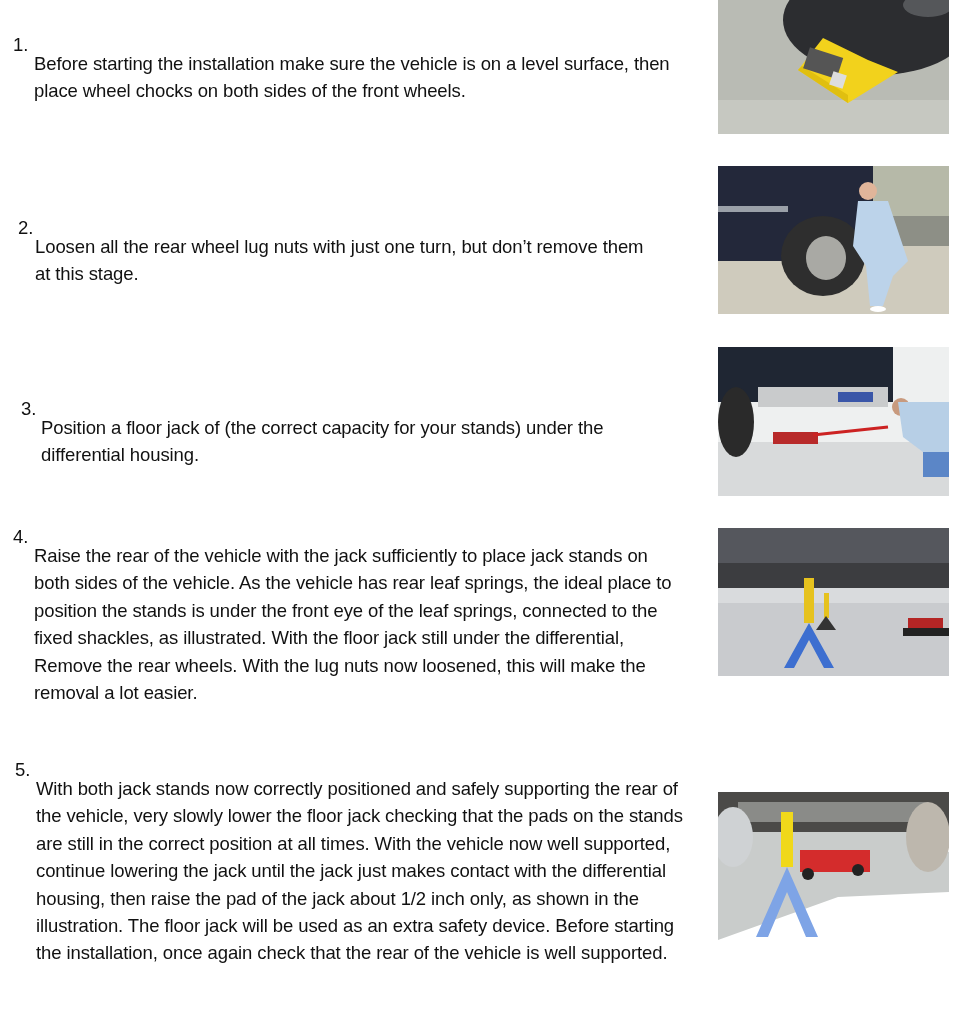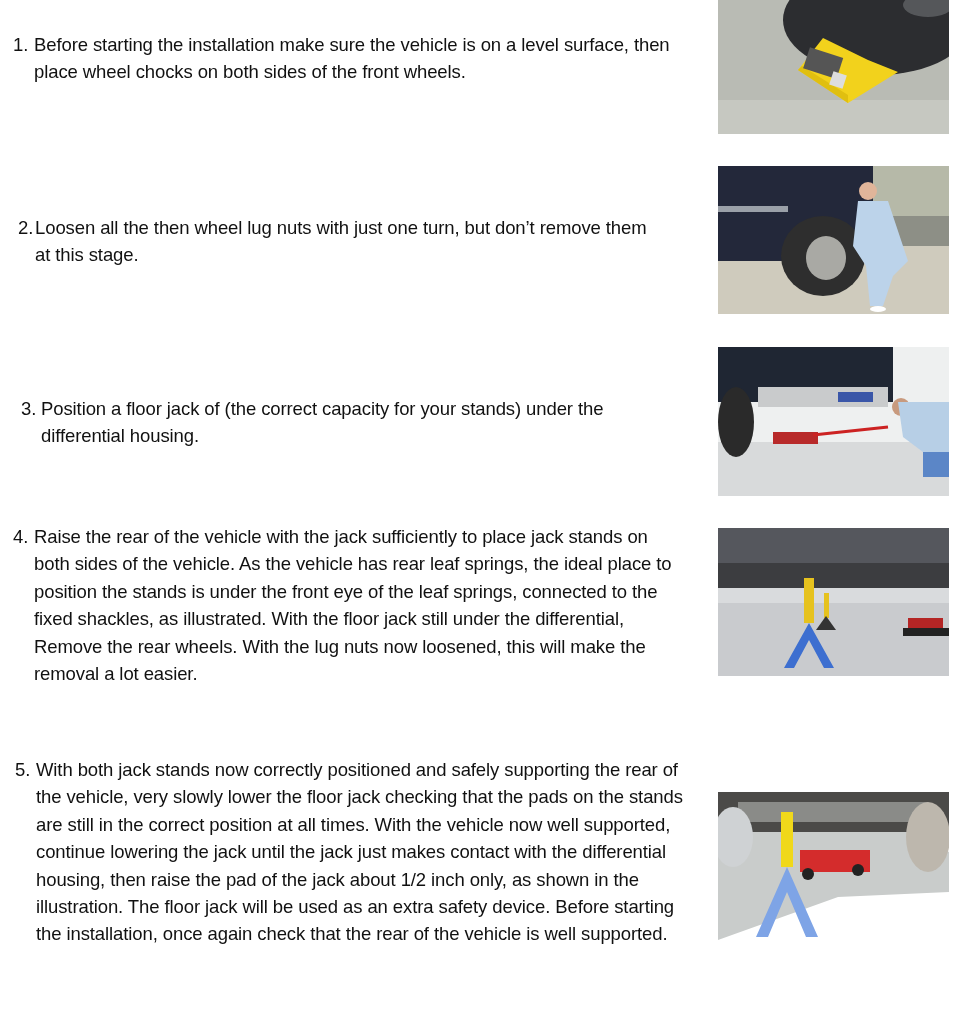--- a/index.html
+++ b/index.html
@@ -1,19 +1,19 @@
 <!DOCTYPE html>
 <html><head>
 <meta charset="utf-8">
 <style>
   html,body{margin:0;padding:0;background:#ffffff;}
   body{width:967px;height:1009px;position:relative;overflow:hidden;font-family:"Liberation Sans",sans-serif;color:#111;}
   .step{position:absolute;font-size:18.5px;line-height:27.4px;letter-spacing:-0.1px;}
   .step .num{position:absolute;left:0;top:0;}
-  .step .txt{display:block;}
+  .step .txt{display:block;margin-top:19px;}
   .photo{position:absolute;left:718px;width:231px;overflow:hidden;}
   .photo svg{display:block;width:100%;height:100%;}
 </style>
 </head>
 <body>
 
 <div class="step" style="left:13px;top:31px;width:660px;">
   <span class="num">1.</span>
   <span class="txt" style="padding-left:21px;">Before starting the installation make sure the vehicle is on a level surface, then place wheel chocks on both sides of the front wheels.</span>
 </div>
@@ -25,21 +25,21 @@
     <ellipse cx="210" cy="5" rx="25" ry="12" fill="#55575a"></ellipse>
     <polygon points="80,70 105,38 150,60 180,72 130,103" fill="#f2d21c"></polygon>
     <polygon points="80,70 130,103 130,95 84,66" fill="#e0bf10"></polygon>
     <rect x="88" y="52" width="35" height="22" fill="#555" transform="rotate(18 105 62)"></rect>
     <rect x="113" y="73" width="14" height="14" fill="#ddd" transform="rotate(18 120 80)"></rect>
   </svg>
 </div>
 
 <div class="step" style="left:18px;top:214px;width:640px;">
   <span class="num">2.</span>
-  <span class="txt" style="padding-left:17px;">Loosen all the then wheel lug nuts with just one turn, but don’t remove them at this stage.</span>
+  <span class="txt" style="padding-left:17px;">Loosen all the rear wheel lug nuts with just one turn, but don’t remove them at this stage.</span>
 </div>
 <div class="photo" style="top:166px;height:148px;">
   <svg viewBox="0 0 231 148" preserveAspectRatio="none">
     <rect width="231" height="148" fill="#cfcbbd"></rect>
     <rect x="150" y="0" width="81" height="50" fill="#b6b9a8"></rect>
     <rect x="150" y="50" width="81" height="30" fill="#8d8f86"></rect>
     <rect x="0" y="0" width="155" height="95" fill="#23283a"></rect>
     <rect x="0" y="40" width="70" height="6" fill="#9aa0a8"></rect>
     <ellipse cx="105" cy="90" rx="42" ry="40" fill="#2e2e2e"></ellipse>
     <ellipse cx="108" cy="92" rx="20" ry="22" fill="#a9a9a4"></ellipse>

